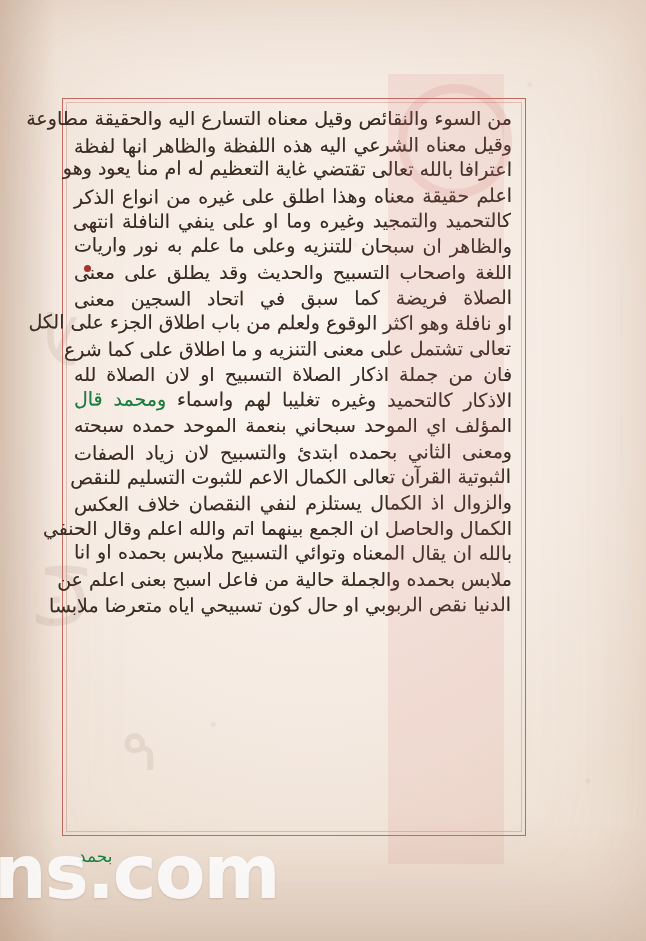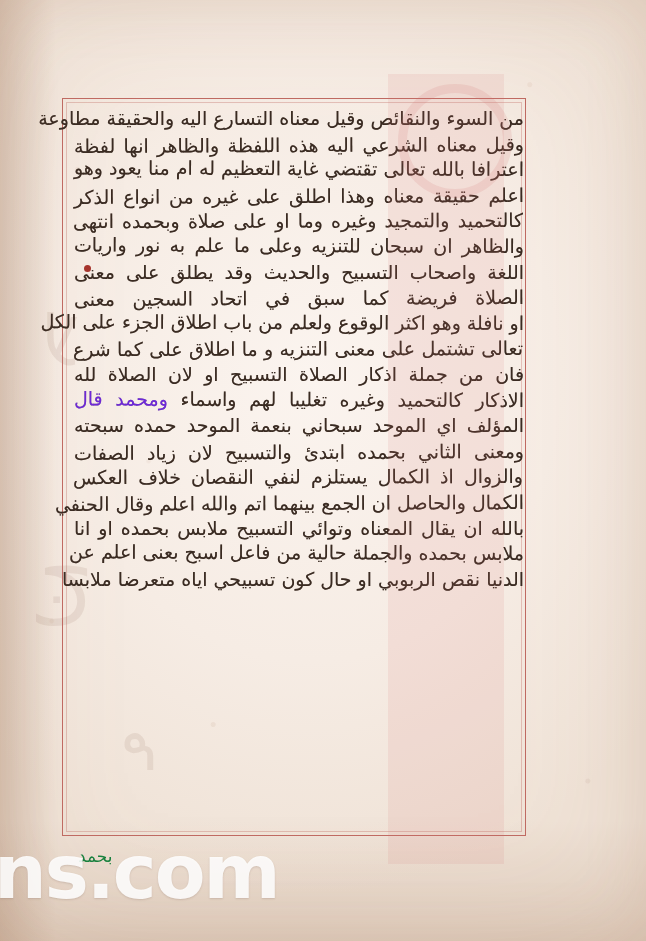--- a/index.html
+++ b/index.html
@@ -92,40 +92,40 @@
 
   
   .lines {
     position: absolute;
     left: 64px;
     top: 100px;
     width: 460px;
     height: 734px;
     direction: rtl;
     box-sizing: border-box;
-    padding: 6px 0 4px 10px;
+    padding: 6px 12px 4px 10px;
   }
   .line {
     display: block;
     white-space: nowrap;
     color: #3a2b22;
     font-family: "DejaVu Sans", sans-serif;
     font-size: 19px;
     line-height: 25.6px;
     letter-spacing: -0.4px;
     text-align: justify;
     text-align-last: justify;
     transform-origin: right center;
     text-shadow: 0 0 0.6px rgba(58,43,34,0.45);
   }
   
   .line:nth-child(2n)   { transform: rotate(-0.25deg); }
   .line:nth-child(3n)   { transform: rotate(0.2deg); }
   .line:nth-child(5n)   { transform: rotate(-0.15deg) translateX(-1px); }
-  .line .rubric-word { color: #6d28d9; }
+  .line .rubric-word { color: #15803d; }
 
   
   .margin-dot {
     position: absolute;
     left: 84px;
     top: 265px;
     width: 7px;
     height: 7px;
     border-radius: 50%;
     background: #a6342c;
@@ -192,30 +192,31 @@
   <div class="binding-shade"></div>
   <div class="bottom-shade"></div>
 
   <div class="text-frame"></div>
 
   <div class="lines">
     <span class="line">من السوء والنقائص وقيل معناه التسارع اليه والحقيقة مطاوعة</span>
     <span class="line">وقيل معناه الشرعي اليه هذه اللفظة والظاهر انها لفظة</span>
     <span class="line">اعترافا بالله تعالى تقتضي غاية التعظيم له ام منا يعود وهو</span>
     <span class="line">اعلم حقيقة معناه وهذا اطلق على غيره من انواع الذكر</span>
-    <span class="line">كالتحميد والتمجيد وغيره وما او على صلاة وبحمده انتهى</span>
+    <span class="line">كالتحميد والتمجيد وغيره وما او على ينفي النافلة انتهى</span>
     <span class="line">والظاهر ان سبحان للتنزيه وعلى ما علم به نور واريات</span>
     <span class="line">اللغة واصحاب التسبيح والحديث وقد يطلق على معنى</span>
     <span class="line">الصلاة فريضة كما سبق في اتحاد السجين معنى</span>
     <span class="line">او نافلة وهو اكثر الوقوع ولعلم من باب اطلاق الجزء على الكل</span>
     <span class="line">تعالى تشتمل على معنى التنزيه و ما اطلاق على كما شرع</span>
     <span class="line">فان من جملة اذكار الصلاة التسبيح او لان الصلاة لله</span>
     <span class="line">الاذكار كالتحميد وغيره تغليبا لهم واسماء <span class="rubric-word">ومحمد قال</span></span>
     <span class="line">المؤلف اي الموحد سبحاني بنعمة الموحد حمده سبحته</span>
     <span class="line">ومعنى الثاني بحمده ابتدئ والتسبيح لان زياد الصفات</span>
+    <span class="line">الثبوتية القرآن تعالى الكمال الاعم للثبوت التسليم للنقص</span>
     <span class="line">والزوال اذ الكمال يستلزم لنفي النقصان خلاف العكس</span>
     <span class="line">الكمال والحاصل ان الجمع بينهما اتم والله اعلم وقال الحنفي</span>
     <span class="line">بالله ان يقال المعناه وتوائي التسبيح ملابس بحمده او انا</span>
     <span class="line">ملابس بحمده والجملة حالية من فاعل اسبح بعنى اعلم عن</span>
     <span class="line">الدنيا نقص الربوبي او حال كون تسبيحي اياه متعرضا ملابسا</span>
   </div>
 
   <div class="margin-dot"></div>
 
   <div class="catchword">بحمد</div>

